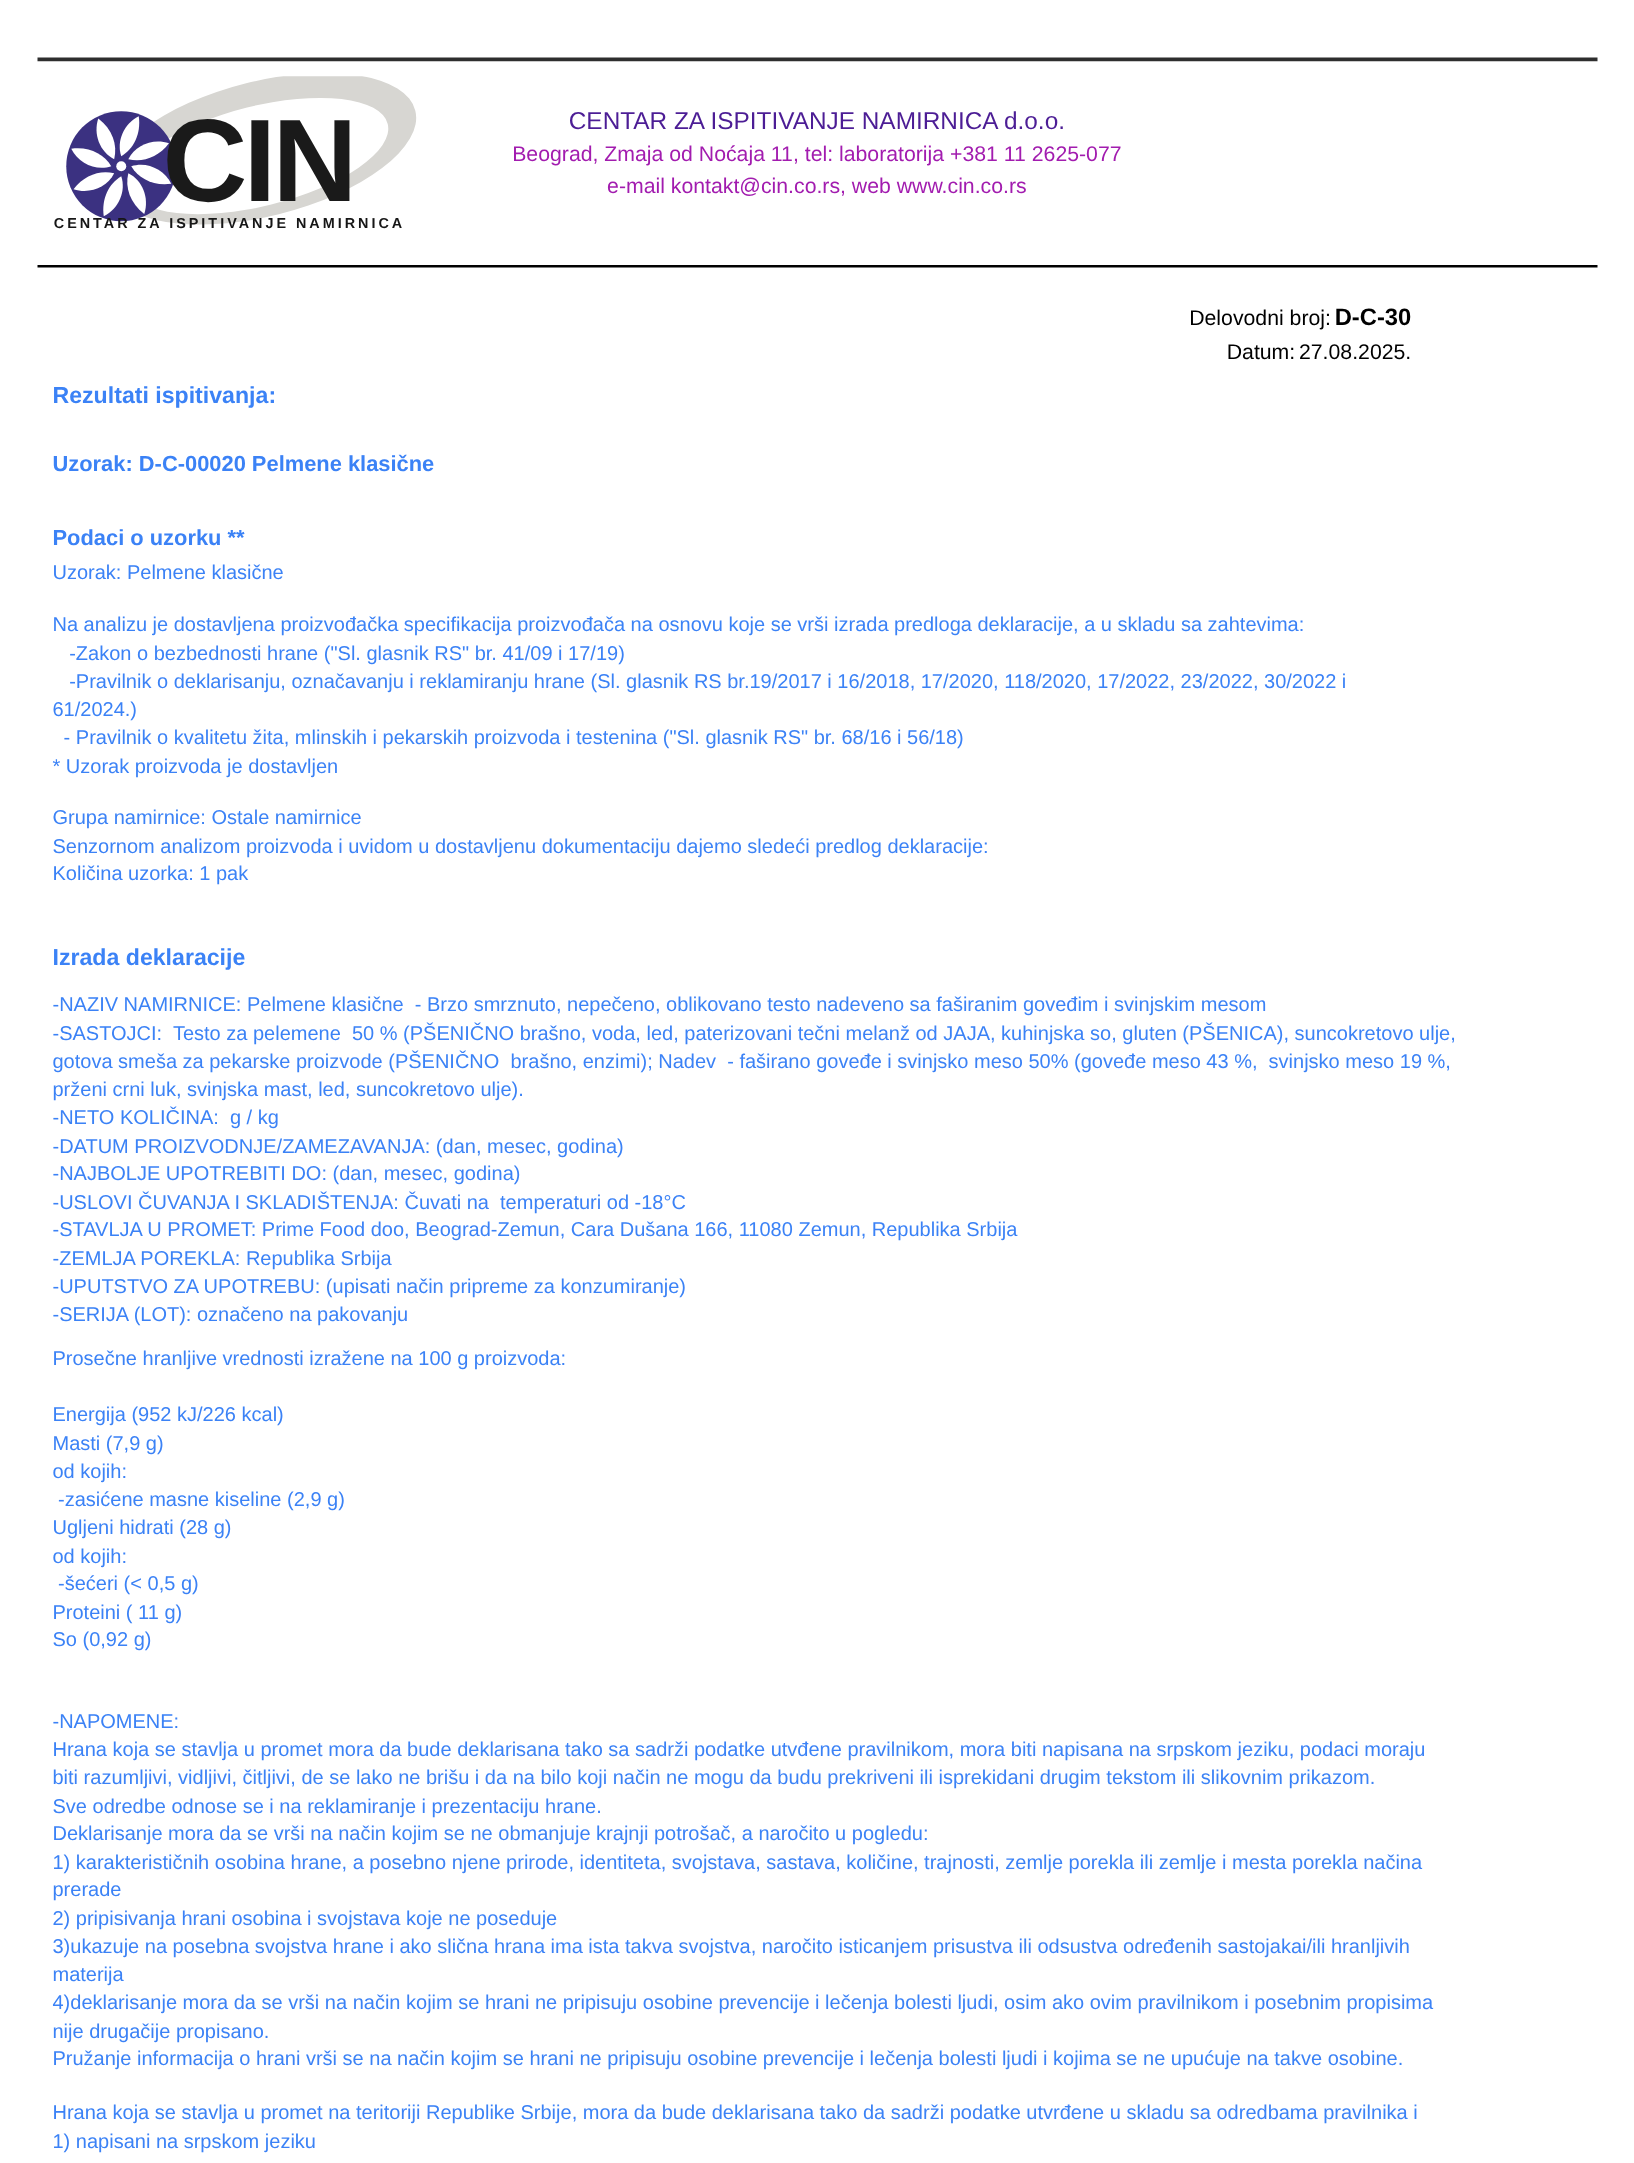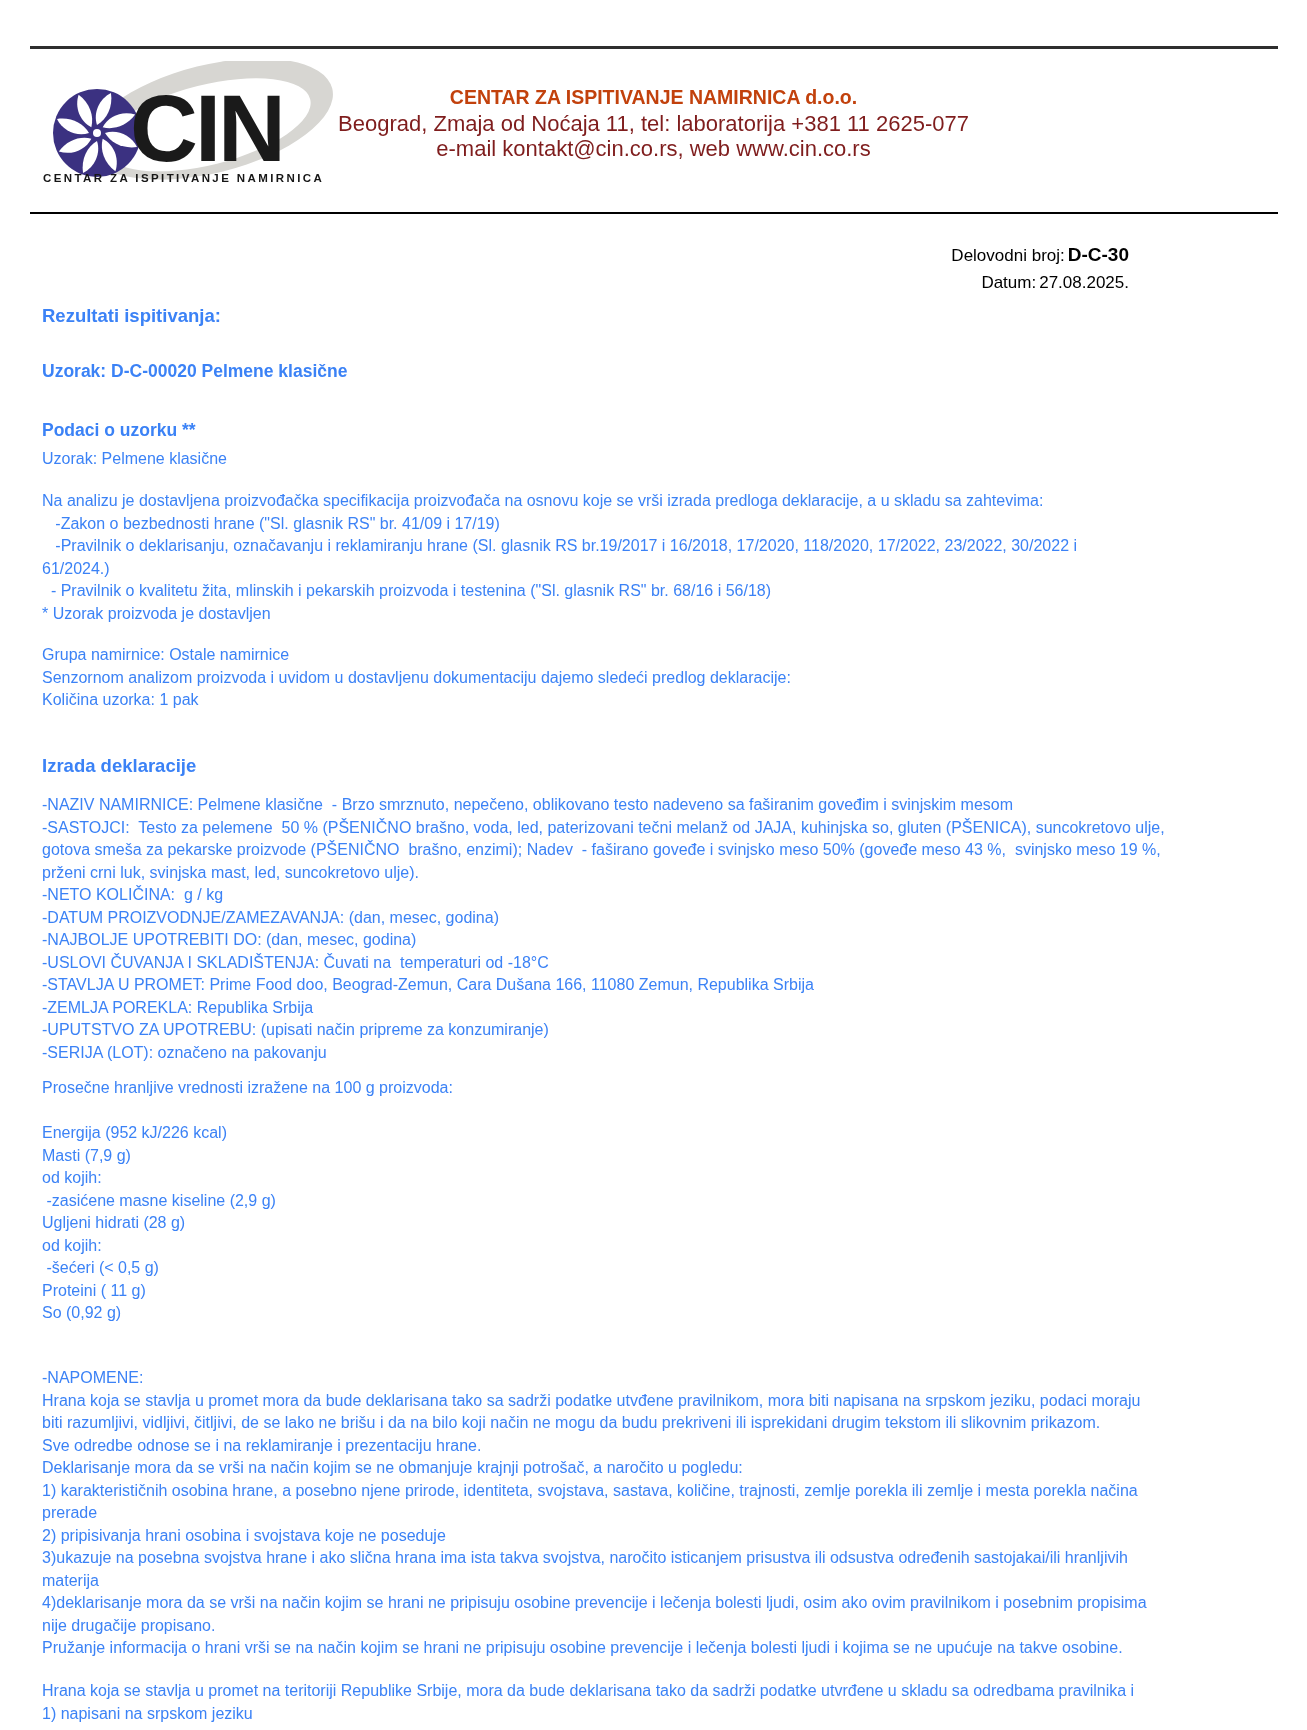--- a/index.html
+++ b/index.html
@@ -10,22 +10,22 @@
     font-family:"Liberation Sans", sans-serif;
     color:#111;
     overflow:hidden;
     margin-top:41px;
   }
   .rule{position:absolute;left:30px;width:1248px;background:#2e2e2e;}
   .rule-top{top:5px;height:3px;}
   .rule-mid{top:171px;height:2px;background:#000;}
   .logo{position:absolute;left:40px;top:20px;}
   .hdr{position:absolute;top:42px;left:0;width:100%;text-align:center;}
-  .hdr-company{font-weight:bold;font-size:19.5px;line-height:28px;color:#c2410c;}
-  .hdr-line{font-size:22px;line-height:25px;color:#7f1d1d;}
+  .hdr-company{font-weight:normal;font-size:19.5px;line-height:28px;color:#4c1d95;}
+  .hdr-line{font-size:17px;line-height:25px;color:#a21caf;}
   .meta{position:absolute;top:200px;right:178px;text-align:right;font-size:17px;line-height:27px;color:#000;}
   .meta-strong{font-weight:bold;font-size:19px;margin-left:3px;}
   .meta-val{margin-left:3px;}
   .abs{position:absolute;left:42px;margin:0;color:#3b82f6;}
   .h-big{font-weight:bold;font-size:18.5px;}
   .h-mid{font-weight:bold;font-size:17.5px;}
   .blk{font-size:16px;line-height:22.5px;white-space:pre;}
   .line{white-space:pre;}
   .h-rezultati{top:264px;}
   .h-uzorak{top:320px;}

